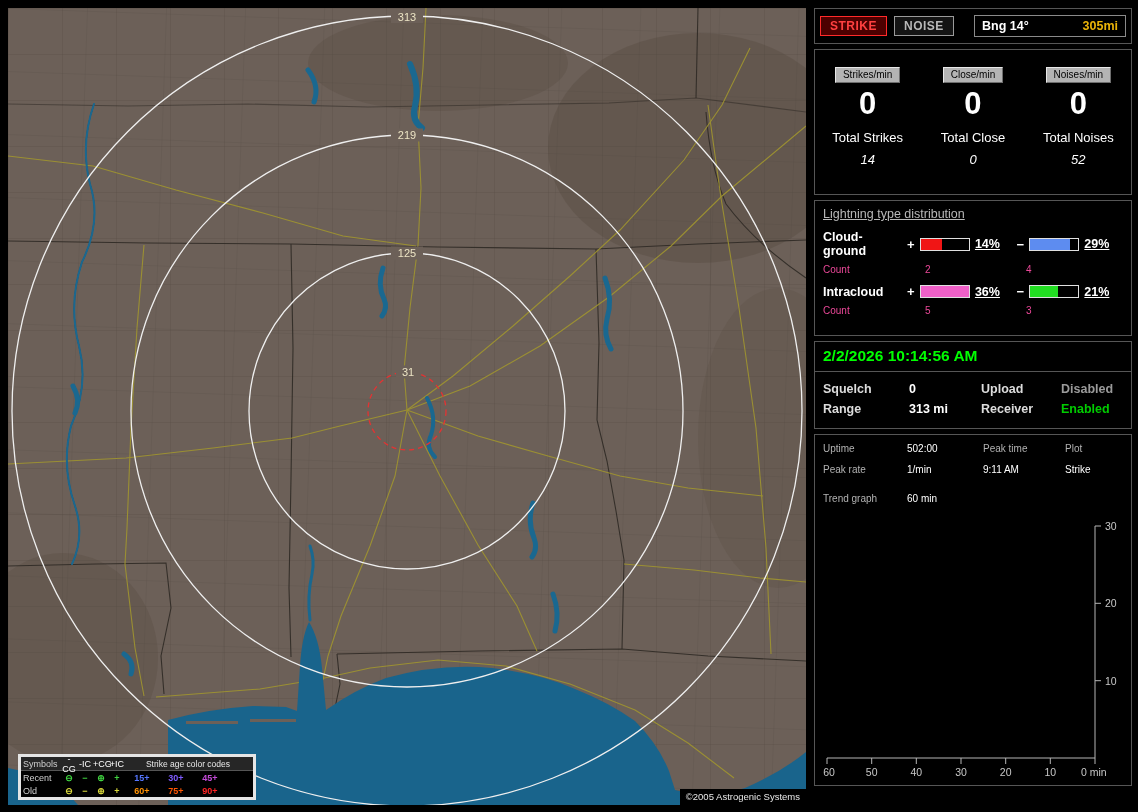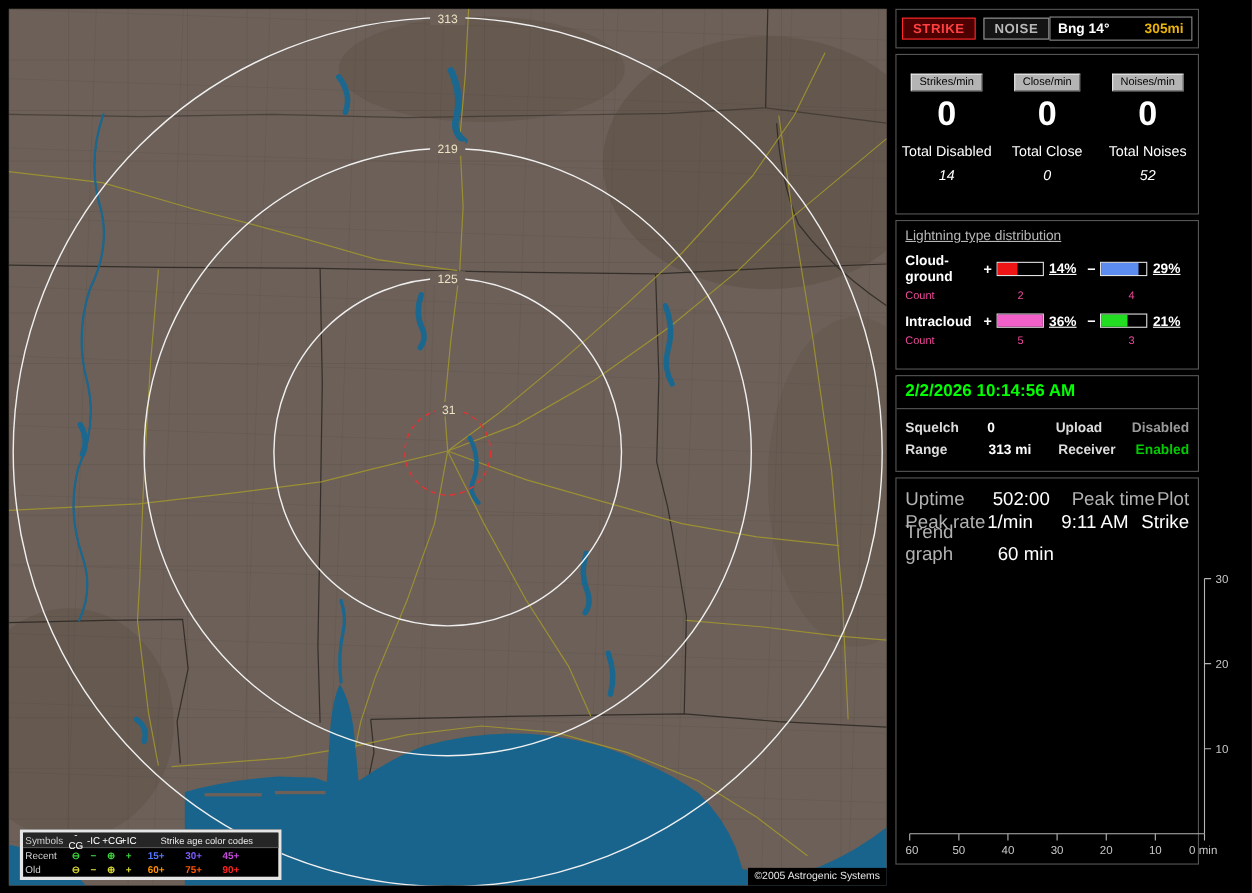--- a/index.html
+++ b/index.html
@@ -19,21 +19,21 @@
   .lg-c0 { width:38px; color:#cfcfcf; }
   .lg-sym { width:16px; text-align:center; font-weight:bold; }
   .lg-head .lg-sym { color:#fff; font-weight:normal; }
   .lg-age-head { flex:1; text-align:center; font-size:8.5px; color:#e8e8e8; }
   .lg-age { width:34px; text-align:center; font-weight:bold; }
 
   .map-copyright { position:absolute; right:0; bottom:0; background:#000; color:#e8e8e8;
     font-size:9.5px; padding:2px 6px 3px; }
 
   
-  .panel { position:absolute; left:814px; top:8px; width:276px; }
+  .panel { position:absolute; left:814px; top:8px; width:318px; }
   .section { background:#000; border:1px solid #565656; margin-bottom:5px; box-sizing:border-box; }
 
   .sec-header { height:36px; display:flex; align-items:center; padding:0 5px; }
   .btn-strike { background:#4d0000; border:1px solid #ff2a2a; color:#ff4040; font-weight:bold;
     font-size:12px; padding:2px 9px; letter-spacing:.5px; cursor:default; }
   .btn-noise { margin-left:7px; background:#141414; border:1px solid #9a9a9a; color:#b8b8b8;
     font-weight:bold; font-size:12px; padding:2px 9px; letter-spacing:.5px; cursor:default; }
   .bng-box { margin-left:auto; border:1px solid #8a8a8a; background:#000; width:136px;
     display:flex; justify-content:space-between; padding:3px 7px; font-size:12.5px; font-weight:bold; }
   .bng-label { color:#fff; }
@@ -65,21 +65,21 @@
     border-bottom:1px solid #565656; }
   .settings { padding:7px 8px 9px;font-weight:bold; }
   .set-row { display:flex; font-size:12.5px; height:20px; align-items:center; }
   .set-l1 { width:86px; color:#dcdcdc; }
   .set-v1 { width:72px; color:#fff; }
   .set-l2 { width:80px; color:#dcdcdc; }
   .v-dim { color:#9a9a9a; }
   .v-green { color:#00cc00; }
 
   .sec-status { height:352px; padding:8px; }
-  .st-row { display:flex; font-size:17px; height:21px; align-items:flex-end; }
+  .st-row { display:flex; font-size:10px; height:21px; align-items:flex-start; }
   .st-row3 { margin-top:8px; }
   .st-c1 { width:84px; } .st-c2 { width:76px; } .st-c3 { width:82px; }
   .lab { color:#b2b2b2; } .val { color:#fff; }
   .trend-svg { margin-top:6px; display:block; }
   .trend-svg text { font-family:"Liberation Sans", sans-serif; font-size:10.5px; fill:#c8c8c8; }
 </style>
 </head>
 <body>
 
 <div class="map-wrap">
@@ -218,21 +218,21 @@
     <div class="bng-box">
       <span class="bng-label">Bng 14°</span>
       <span class="bng-dist">305mi</span>
     </div>
   </div>
 
   <div class="section sec-counters">
     <div class="counter">
       <div class="counter-btn">Strikes/min</div>
       <div class="counter-value">0</div>
-      <div class="total-label">Total Disabled</div>
+      <div class="total-label">Total Strikes</div>
       <div class="total-value">14</div>
     </div>
     <div class="counter">
       <div class="counter-btn">Close/min</div>
       <div class="counter-value">0</div>
       <div class="total-label">Total Close</div>
       <div class="total-value">0</div>
     </div>
     <div class="counter">
       <div class="counter-btn">Noises/min</div>

